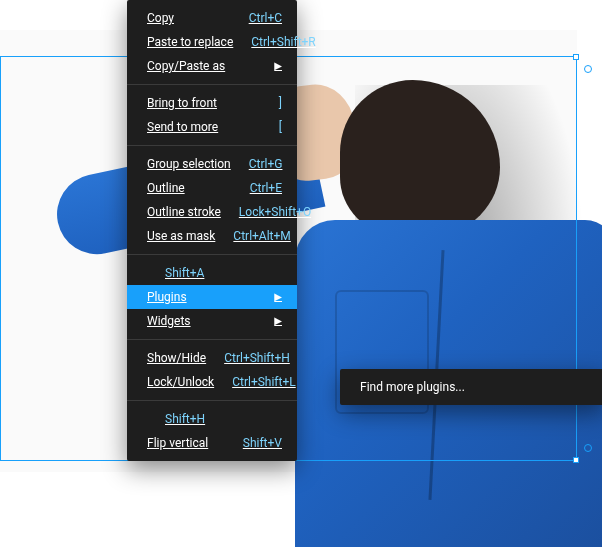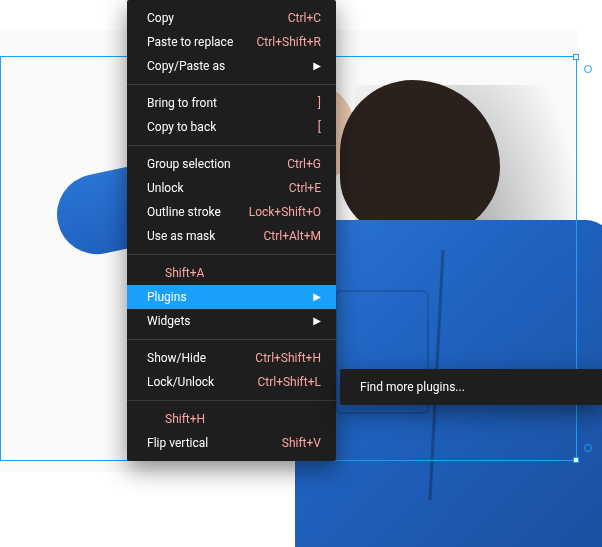--- a/index.html
+++ b/index.html
@@ -138,41 +138,42 @@
     background: #1e1e1e;
     border-radius: 2px;
     padding: 6px 0;
     box-shadow: 0 8px 24px rgba(0,0,0,0.45);
     font-size: 12px;
     color: #ffffff;
   }
   .menu.main {
     left: 127px;
     top: 0px;
-    width: 209px;
+    width: 170px;
+    text-decoration: underline;
   }
   .menu.sub {
     left: 340px;
     top: 369px;
     width: 265px;
   }
   .menu-item {
     display: flex;
     align-items: center;
     height: 24px;
     padding: 0 15px 0 20px;
     white-space: nowrap;
     cursor: default;
   }
   .menu-item .lbl {
     flex: 1 1 auto;
   }
   .menu-item .sc {
     flex: 0 0 auto;
-    color: #fca5a5;
+    color: #7dd3fc;
     font-size: 12px;
     padding-left: 18px;
   }
   .menu-item .arw {
     flex: 0 0 auto;
     font-size: 10px;
     line-height: 1;
   }
   .menu-item.highlight {
     background: #18a0fb;
@@ -217,30 +218,30 @@
       <div class="menu-item">
         <span class="lbl">Copy/Paste as</span>
         <span class="arw">▶</span>
       </div>
       <div class="menu-sep"></div>
       <div class="menu-item">
         <span class="lbl">Bring to front</span>
         <span class="sc">]</span>
       </div>
       <div class="menu-item">
-        <span class="lbl">Copy to back</span>
+        <span class="lbl">Send to more</span>
         <span class="sc">[</span>
       </div>
       <div class="menu-sep"></div>
       <div class="menu-item">
         <span class="lbl">Group selection</span>
         <span class="sc">Ctrl+G</span>
       </div>
       <div class="menu-item">
-        <span class="lbl">Unlock</span>
+        <span class="lbl">Outline</span>
         <span class="sc">Ctrl+E</span>
       </div>
       <div class="menu-item">
         <span class="lbl">Outline stroke</span>
         <span class="sc">Lock+Shift+O</span>
       </div>
       <div class="menu-item">
         <span class="lbl">Use as mask</span>
         <span class="sc">Ctrl+Alt+M</span>
       </div>

